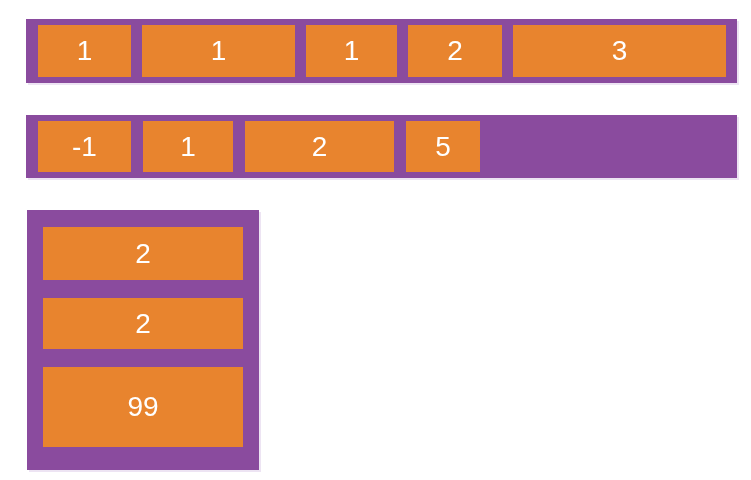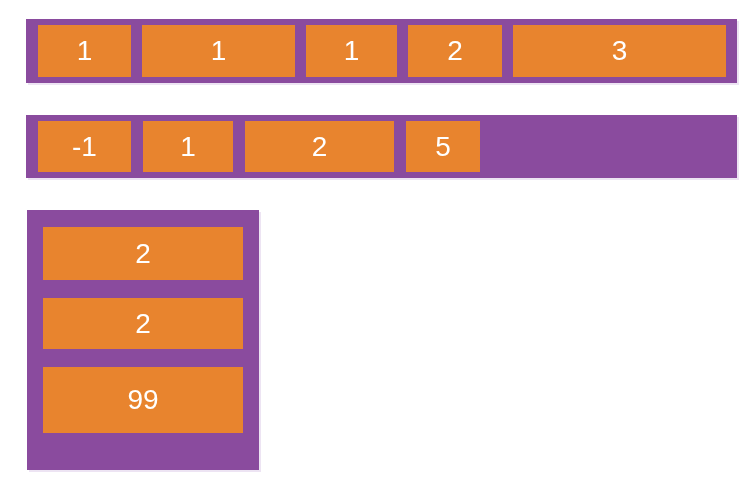--- a/index.html
+++ b/index.html
@@ -67,15 +67,15 @@
   <div class="container horizontal row2" style="left:26px; top:115px; width:711px; height:63px;">
       <div class="item" style="width: 93px;">-1</div>
       <div class="item" style="width: 90px;">1</div>
       <div class="item" style="width: 149px;">2</div>
       <div class="item" style="width: 74px;">5</div>
     </div>
 
   <div class="container vertical" style="left:27px; top:210px; width:232px; height:260px;">
       <div class="item" style="height: 53px;">2</div>
       <div class="item" style="height: 51px;">2</div>
-      <div class="item" style="height: 66px;">99</div>
+      <div class="item" style="height: 80px;">99</div>
     </div>
 </div>
 
 </body></html>

